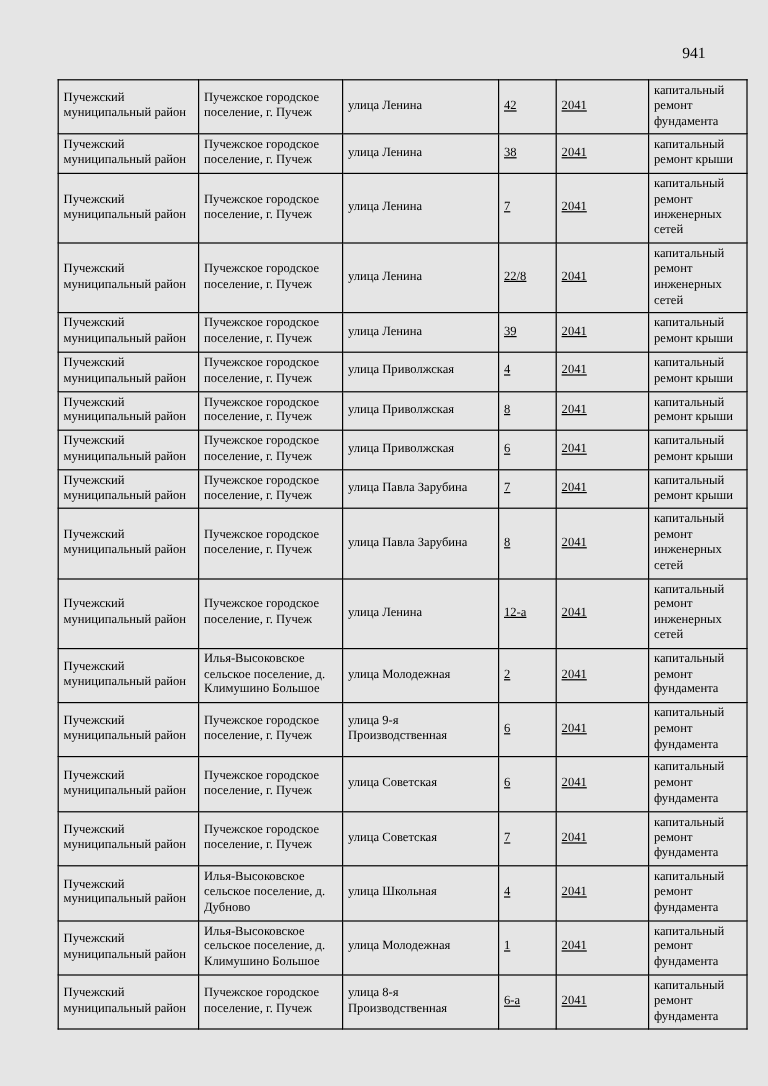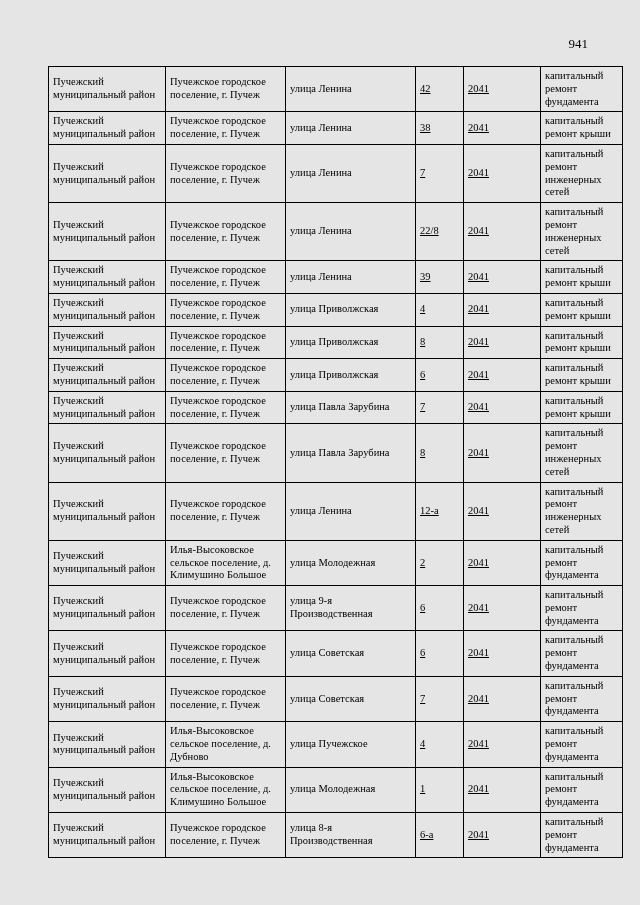--- a/index.html
+++ b/index.html
@@ -176,21 +176,21 @@
         <td>Пучежский муниципальный район</td>
         <td>Пучежское городское поселение, г. Пучеж</td>
         <td>улица Советская</td>
         <td class="c">7</td>
         <td class="c">2041</td>
         <td>капитальный ремонт фундамента</td>
       </tr>
       <tr>
         <td>Пучежский муниципальный район</td>
         <td>Илья-Высоковское сельское поселение, д. Дубново</td>
-        <td>улица Пучежское</td>
+        <td>улица Школьная</td>
         <td class="c">4</td>
         <td class="c">2041</td>
         <td>капитальный ремонт фундамента</td>
       </tr>
       <tr>
         <td>Пучежский муниципальный район</td>
         <td>Илья-Высоковское сельское поселение, д. Климушино Большое</td>
         <td>улица Молодежная</td>
         <td class="c">1</td>
         <td class="c">2041</td>

